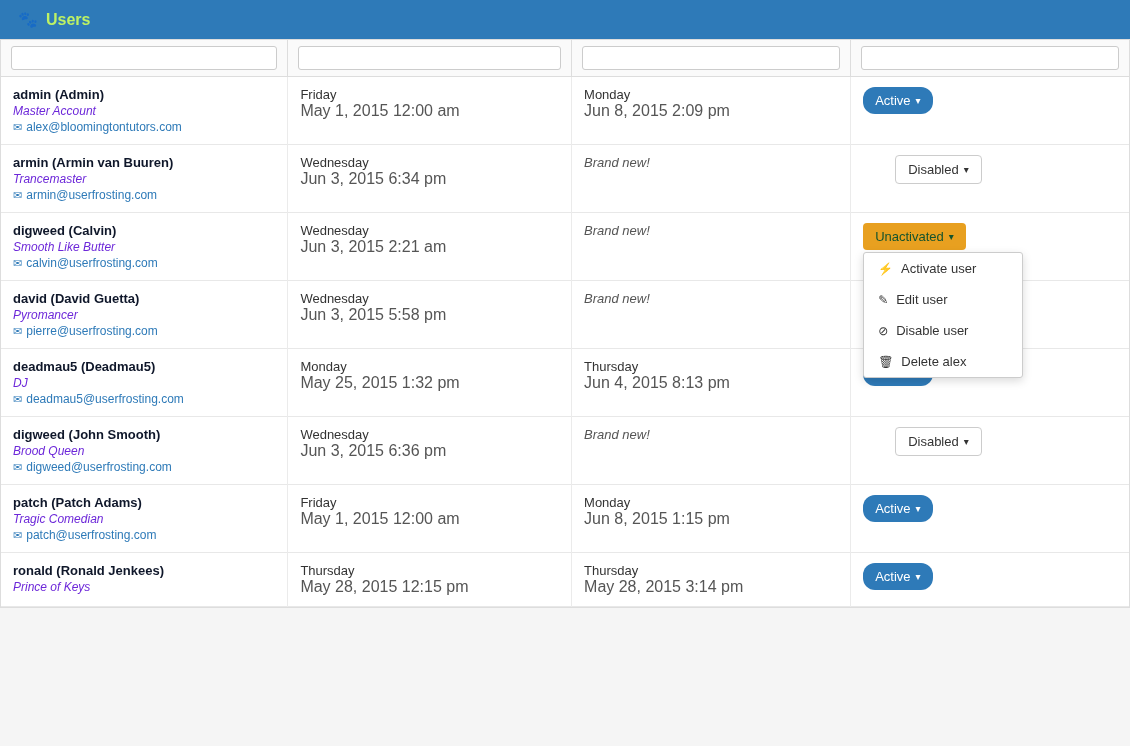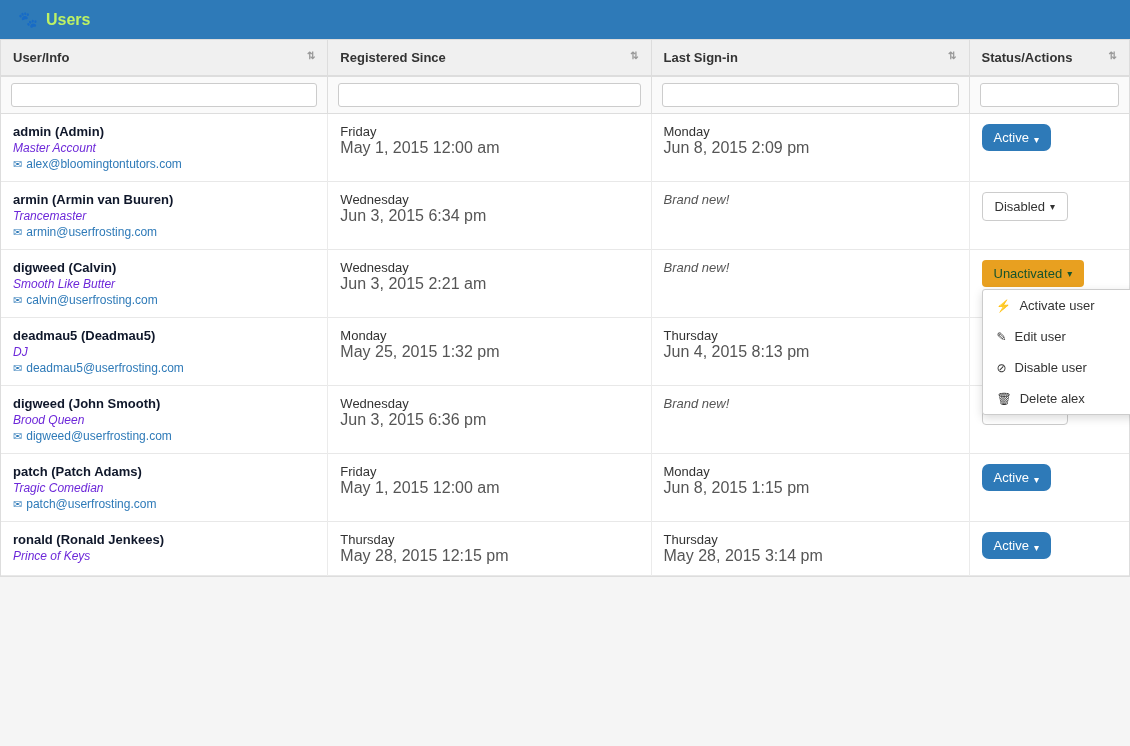--- a/index.html
+++ b/index.html
@@ -104,39 +104,40 @@
     .date-cell .date-value { color: #555; font-size: 16px; }
     .brand-new { font-style: italic; color: #555; }
 
     .status-cell { text-align: left; padding-top: 10px; position: relative; }
 
     .btn-active {
       background: #2e7ab8;
       color: white;
       border: none;
       padding: 6px 12px;
-      border-radius: 7px;
+      border-radius: 12px;
       cursor: pointer;
       font-size: 13px;
       display: inline-flex;
-      align-items: flex-end;
+      align-items: center;
       gap: 5px;
     }
 
     .btn-disabled {
       background: white;
       color: #333;
       border: 1px solid #ccc;
       padding: 6px 12px;
       border-radius: 4px;
       cursor: pointer;
       font-size: 13px;
       display: inline-flex;
       align-items: center;
       gap: 5px;
+      margin-left: 32px;
     }
 
     .btn-unactivated {
       background: #e8a020;
       color: #14532d;
       border: none;
       padding: 6px 12px;
       border-radius: 4px;
       cursor: pointer;
       font-size: 13px;
@@ -180,38 +181,20 @@
 <body>
 
 <div class="page-header">
   <span class="users-icon">🐾</span>
   <span>Users</span>
 </div>
 
 <div class="table-container">
   <table>
     <thead>
-      <tr>
-        <th>
-          <span>User/Info</span>
-          <span class="sort-arrows">⇅</span>
-        </th>
-        <th>
-          <span>Registered Since</span>
-          <span class="sort-arrows">⇅</span>
-        </th>
-        <th>
-          <span>Last Sign-in</span>
-          <span class="sort-arrows">⇅</span>
-        </th>
-        <th style="width:160px;">
-          <span>Status/Actions</span>
-          <span class="sort-arrows">⇅</span>
-        </th>
-      </tr>
       <tr class="filter-row">
         <td><input type="text" style=""></td>
         <td><input type="text" style=""></td>
         <td><input type="text" style=""></td>
         <td><input type="text" style=""></td>
       </tr>
     </thead>
     <tbody id="table-body">
     <tr>
           <td>
@@ -280,20 +263,38 @@
                   <span>Disable user</span>
                 </div>
                 <div class="menu-item">
                   <span class="menu-icon">🗑</span>
                   <span>Delete alex</span>
                 </div>
               </div></div></td>
         </tr>
         <tr>
           <td>
+            <a href="#" class="user-name-link">david (David Guetta)</a>
+            <div class="user-title">Pyromancer</div>
+            <a href="mailto:pierre@userfrosting.com" class="user-email">
+              <span class="envelope-icon">✉</span>
+              <span>pierre@userfrosting.com</span>
+            </a>
+          </td>
+          <td class="date-cell">
+            <div class="day-label">Wednesday</div>
+            <div class="date-value">Jun 3, 2015 5:58 pm</div>
+          </td>
+          <td class="date-cell">
+            <div class="brand-new">Brand new!</div>
+          </td>
+          <td class="status-cell"><div class="dropdown-wrapper"></div></td>
+        </tr>
+        <tr>
+          <td>
             <a href="#" class="user-name-link">deadmau5 (Deadmau5)</a>
             <div class="user-title">DJ</div>
             <a href="mailto:deadmau5@userfrosting.com" class="user-email">
               <span class="envelope-icon">✉</span>
               <span>deadmau5@userfrosting.com</span>
             </a>
           </td>
           <td class="date-cell">
             <div class="day-label">Monday</div>
             <div class="date-value">May 25, 2015 1:32 pm</div>

